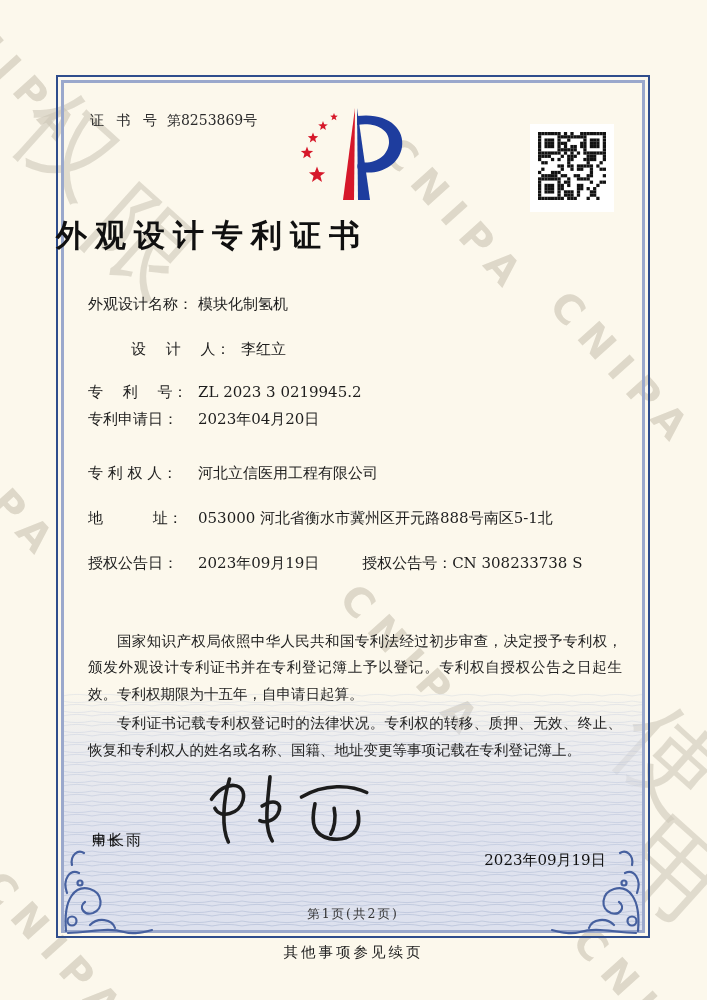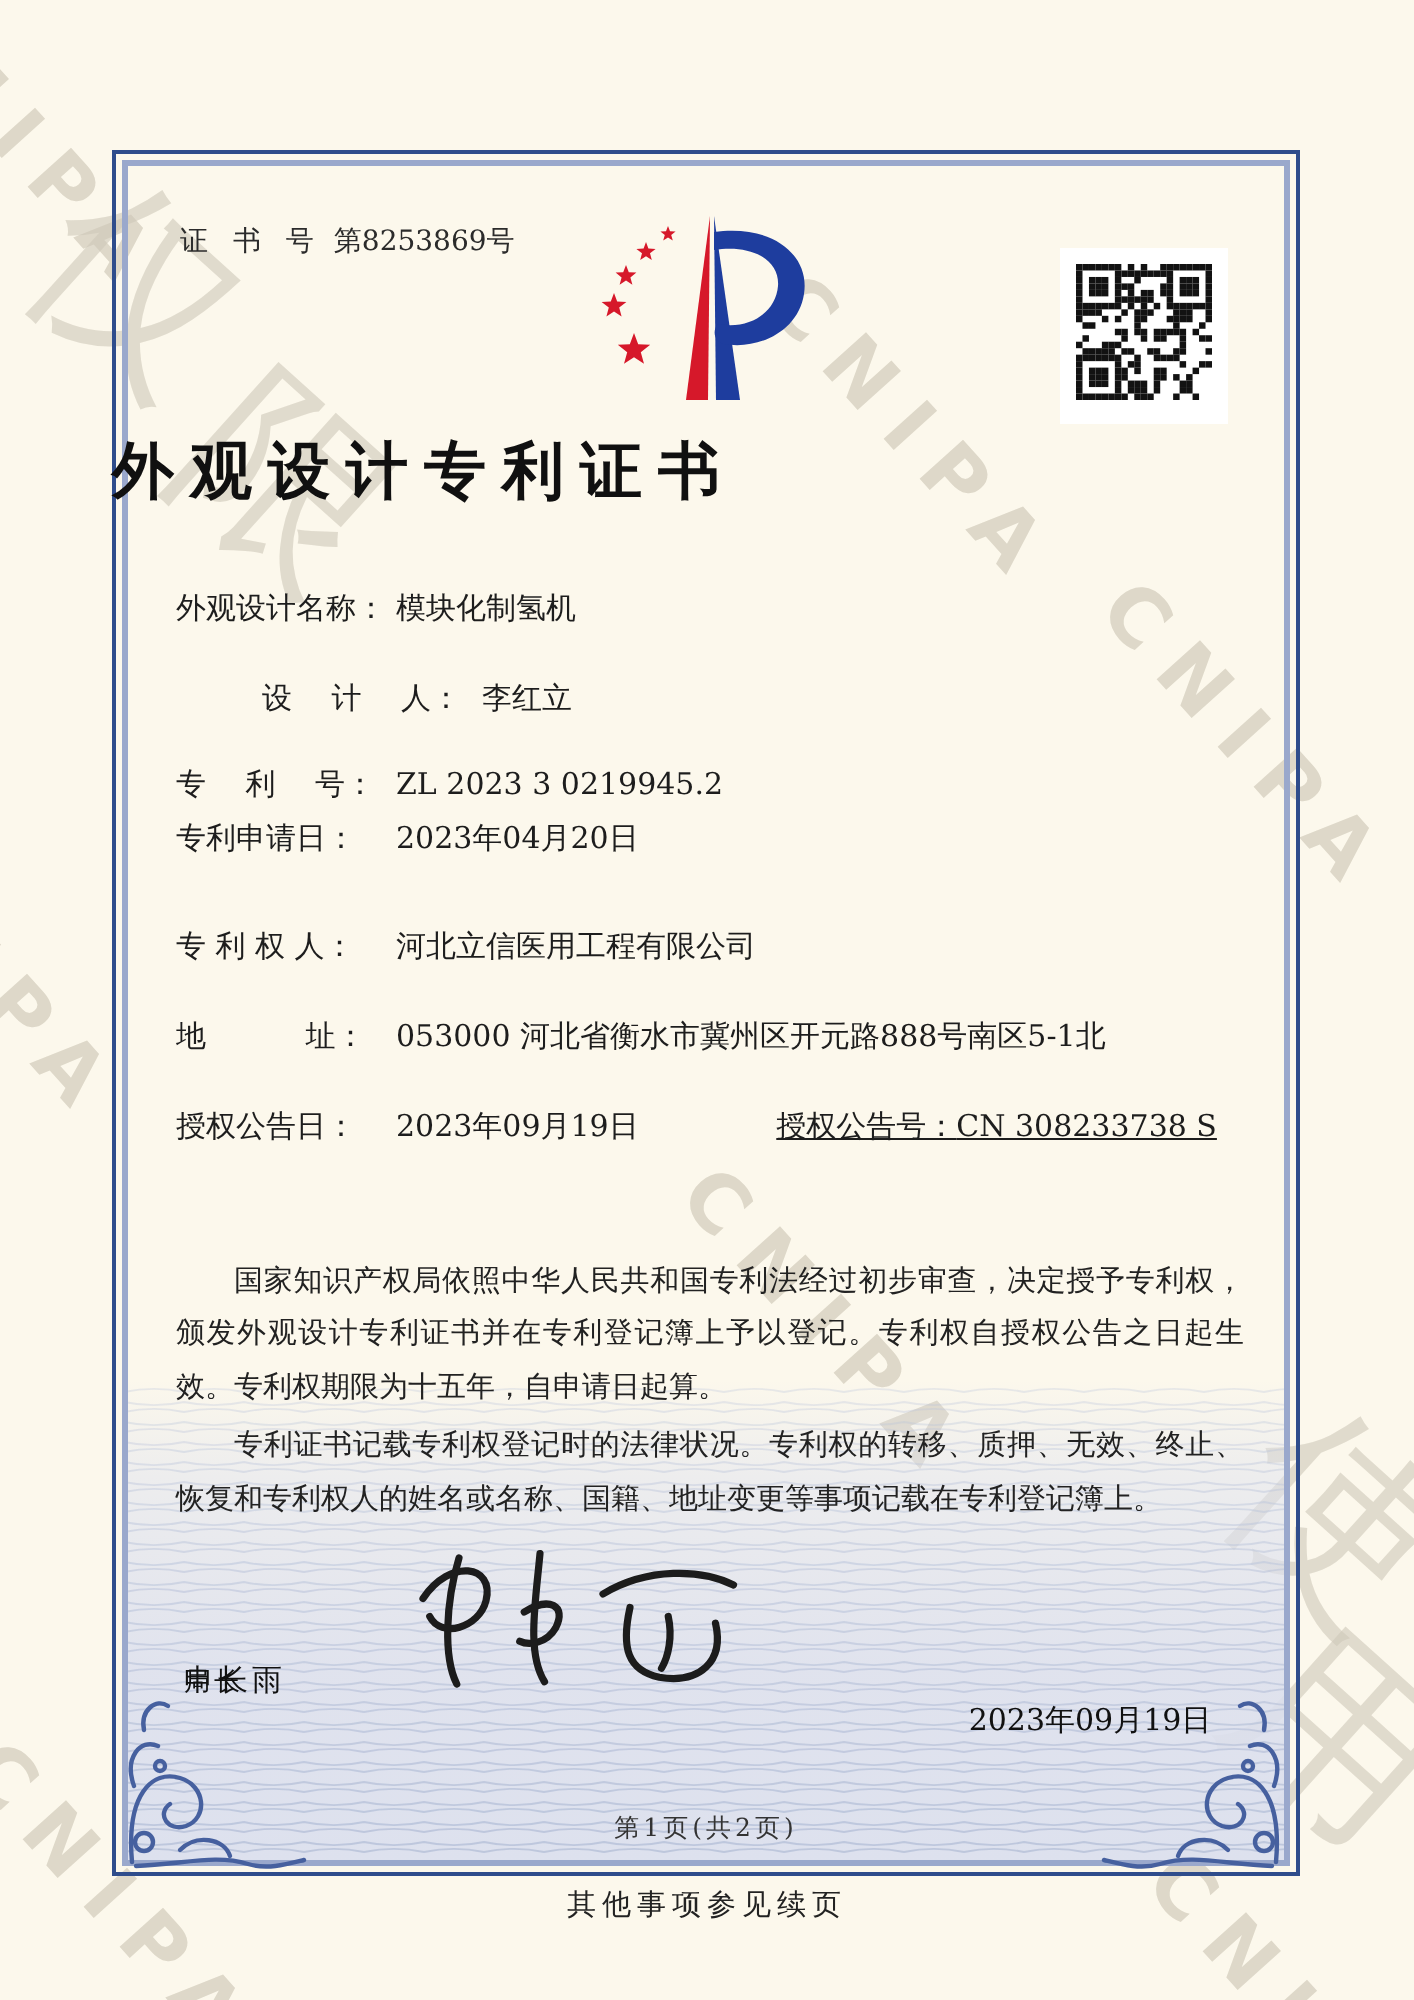--- a/index.html
+++ b/index.html
@@ -49,21 +49,21 @@
   .logo-box { left:293px; top:104px; width:122px; height:106px; }
   .qr-patch { left:530px; top:124px; width:84px; height:88px; background:#ffffff; }
   .qr-box { left:538px; top:132px; width:68px; height:68px; }
   .title {
     left:56px; top:215px; width:594px; text-align:left;
     font-size:31px; font-weight:bold; color:#101010; letter-spacing:8px;
   }
   .field { left:88px; width:545px; font-size:15px; color:#1d1d1d; line-height:22px; }
   .field .flabel { display:inline-block; width:110px; }
   .field .fvalue { }
-  .field .pair2 { margin-left:64px;text-decoration:underline; }
+  .field .pair2 { margin-left:38px; }
   .paras {
     left:88px; top:584px; width:534px; font-size:14.5px; color:#222;
     line-height:1.82; text-align:justify;margin-top:44px;
   }
   .paras p { text-indent:2em; margin-bottom:3px; }
   .sig-title { left:92px; top:832px; font-size:13px; color:#111; letter-spacing:2px; }
   .sig-name  { left:92px; top:831px; font-size:15px; color:#111; letter-spacing:2px; }
   .sig-svg   { left:198px; top:765px; }
   .issue-date { left:450px; top:851px; width:190px; text-align:center;
     font-size:15px; color:#111; }

